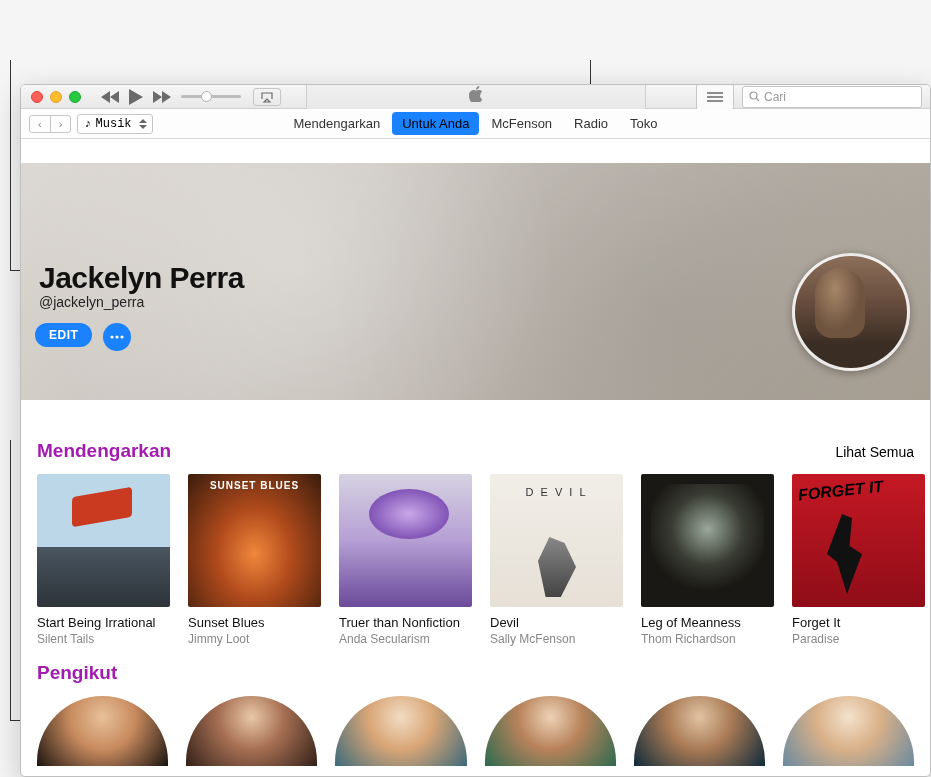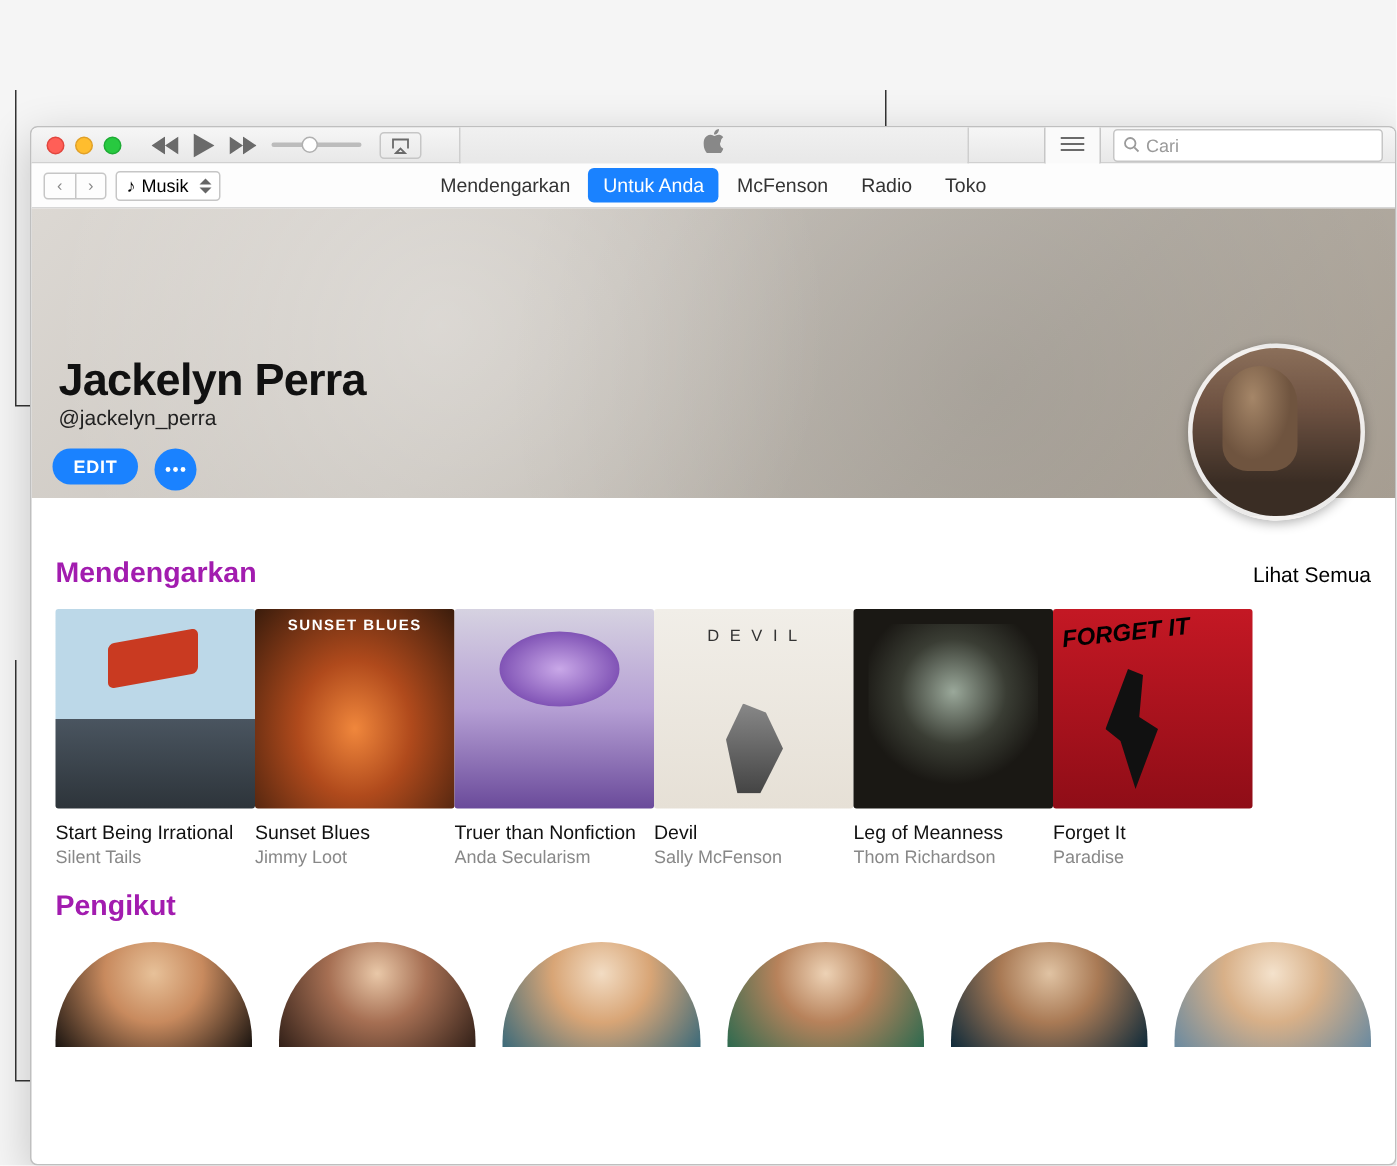--- a/index.html
+++ b/index.html
@@ -25,42 +25,42 @@
 .apple-logo { color: #888; font-size: 18px; }
 
 .right-tb { position: absolute; right: 8px; display: flex; gap: 8px; align-items: center; }
 .list-btn { border: 1px solid #c6c6c6; border-radius: 3px; padding: 4px 10px; background: #fafafa; }
 .search { display:flex;align-items:center; border: 1px solid #c6c6c6; border-radius: 3px; background: #fff; padding: 3px 6px; width: 180px; color: #9a9a9a; font-size: 12px; gap:4px;}
 
 .navbar { height: 30px; border-bottom: 1px solid #d7d7d7; display:flex; align-items:center; padding: 0 8px; background: #fdfdfd; position: relative; }
 .nav-arrows { display:flex; border:1px solid #c6c6c6; border-radius:3px; overflow:hidden;}
 .nav-arrows div { padding: 2px 8px; font-size: 11px; color:#888; }
 .nav-arrows div:first-child { border-right:1px solid #c6c6c6; }
-.lib-select { margin-left:6px; border:1px solid #c6c6c6; border-radius:3px; padding:2px 20px 2px 6px; font-size:12px; position:relative; background:#fff;}
+.lib-select { margin-left:6px; border:1px solid #c6c6c6; border-radius:3px; padding:2px 20px 2px 6px; font-size:12px; position:relative; background:#fff;font-family:Liberation Mono, monospace;}
 .lib-select::after { content:""; position:absolute; right:5px; top:4px; width:0;height:0;border-left:4px solid transparent;border-right:4px solid transparent;border-bottom:4px solid #666;}
 .lib-select::before { content:""; position:absolute; right:5px; bottom:4px; width:0;height:0;border-left:4px solid transparent;border-right:4px solid transparent;border-top:4px solid #666;}
 
 .tabs { position:absolute; left:50%; transform:translateX(-50%); display:flex; gap:2px; font-size:13px;}
 .tab { padding: 4px 10px; color:#333; border-radius: 4px; cursor:pointer;}
-.tab.active { background:#1a82ff; color:#ffffff;}
-
-.hero { height: 193px; position:relative; background: linear-gradient(135deg, #dcd8d3 0%, #c8c3bc 40%, #b5afa6 70%, #a89f93 100%); }
+.tab.active { background:#1a82ff; color:#000000;}
+
+.hero { height: 237px; position:relative; background: linear-gradient(135deg, #dcd8d3 0%, #c8c3bc 40%, #b5afa6 70%, #a89f93 100%); margin-top: 24px; }
 .hero::before { content:""; position:absolute; inset:0; background: radial-gradient(circle at 30% 40%, rgba(255,255,255,0.3), transparent 40%), radial-gradient(circle at 70% 60%, rgba(0,0,0,0.08), transparent 50%); }
 .pname { position:absolute; left:18px; top:98px; font-size:30px; font-weight:700; color:#111; letter-spacing:-0.5px;}
 .phandle { position:absolute; left:18px; top:131px; font-size:14px; color:#222;}
 .edit-btn { position:absolute; left:14px; top:160px; background:#1a82ff; color:#fff; font-weight:600; font-size:12px; padding:5px 14px; border-radius:14px; letter-spacing:0.5px;}
 .more-btn { position:absolute; left:82px; top:160px; width:28px; height:28px; border-radius:50%; background:#1a82ff; color:#fff; display:flex;align-items:center;justify-content:center;}
 .avatar { position:absolute; right:20px; top:90px; width:118px; height:118px; border-radius:50%; border:3px solid rgba(255,255,255,0.9); background: linear-gradient(180deg,#8b6f5a 0%, #6e5242 35%, #3a2d24 80%); box-shadow: 0 2px 8px rgba(0,0,0,0.3); overflow:hidden;}
 .avatar::after{content:"";position:absolute;left:20px;top:12px;width:50px;height:70px;background:radial-gradient(ellipse at 40% 30%, #a58668 0%, #6f543f 60%);border-radius:30px 30px 20px 20px;}
 
 .content { padding: 40px 16px 0 16px; }
 .sect-head { display:flex; justify-content:space-between; align-items:baseline; margin-bottom:12px;}
 .sect-title { font-size:19px; font-weight:700; color:#a21caf;}
 .see-all { color:#000000; font-size:14px; cursor:pointer;}
-.row { display:flex; }
+.row { display:flex; gap:18px; }
 .card { width:133px; }
 .art { width:133px; height:133px; border-radius:2px; background:#ccc; position:relative; overflow:hidden;}
 .ctitle { font-size:13px; color:#111; margin-top:8px; white-space:nowrap; overflow:hidden; text-overflow:ellipsis;}
 .cartist { font-size:12px; color:#888; margin-top:2px; white-space:nowrap; overflow:hidden; text-overflow:ellipsis;}
 
 
 .a0{background:linear-gradient(180deg,#bcd8e8 0%,#bcd8e8 55%,#4a5560 55%,#2d343a 100%);}
 .a0::after{content:"";position:absolute;left:35px;top:18px;width:60px;height:30px;background:#c93a21;transform:skewY(-10deg);border-radius:4px;}
 .a1{background:radial-gradient(ellipse at 50% 60%,#f0873c 0%,#b04a1c 40%,#3a1c0c 100%);}
 .a1::before{content:"SUNSET BLUES";position:absolute;top:6px;left:0;right:0;text-align:center;font-size:10px;font-weight:700;color:#fff;letter-spacing:1px;}

